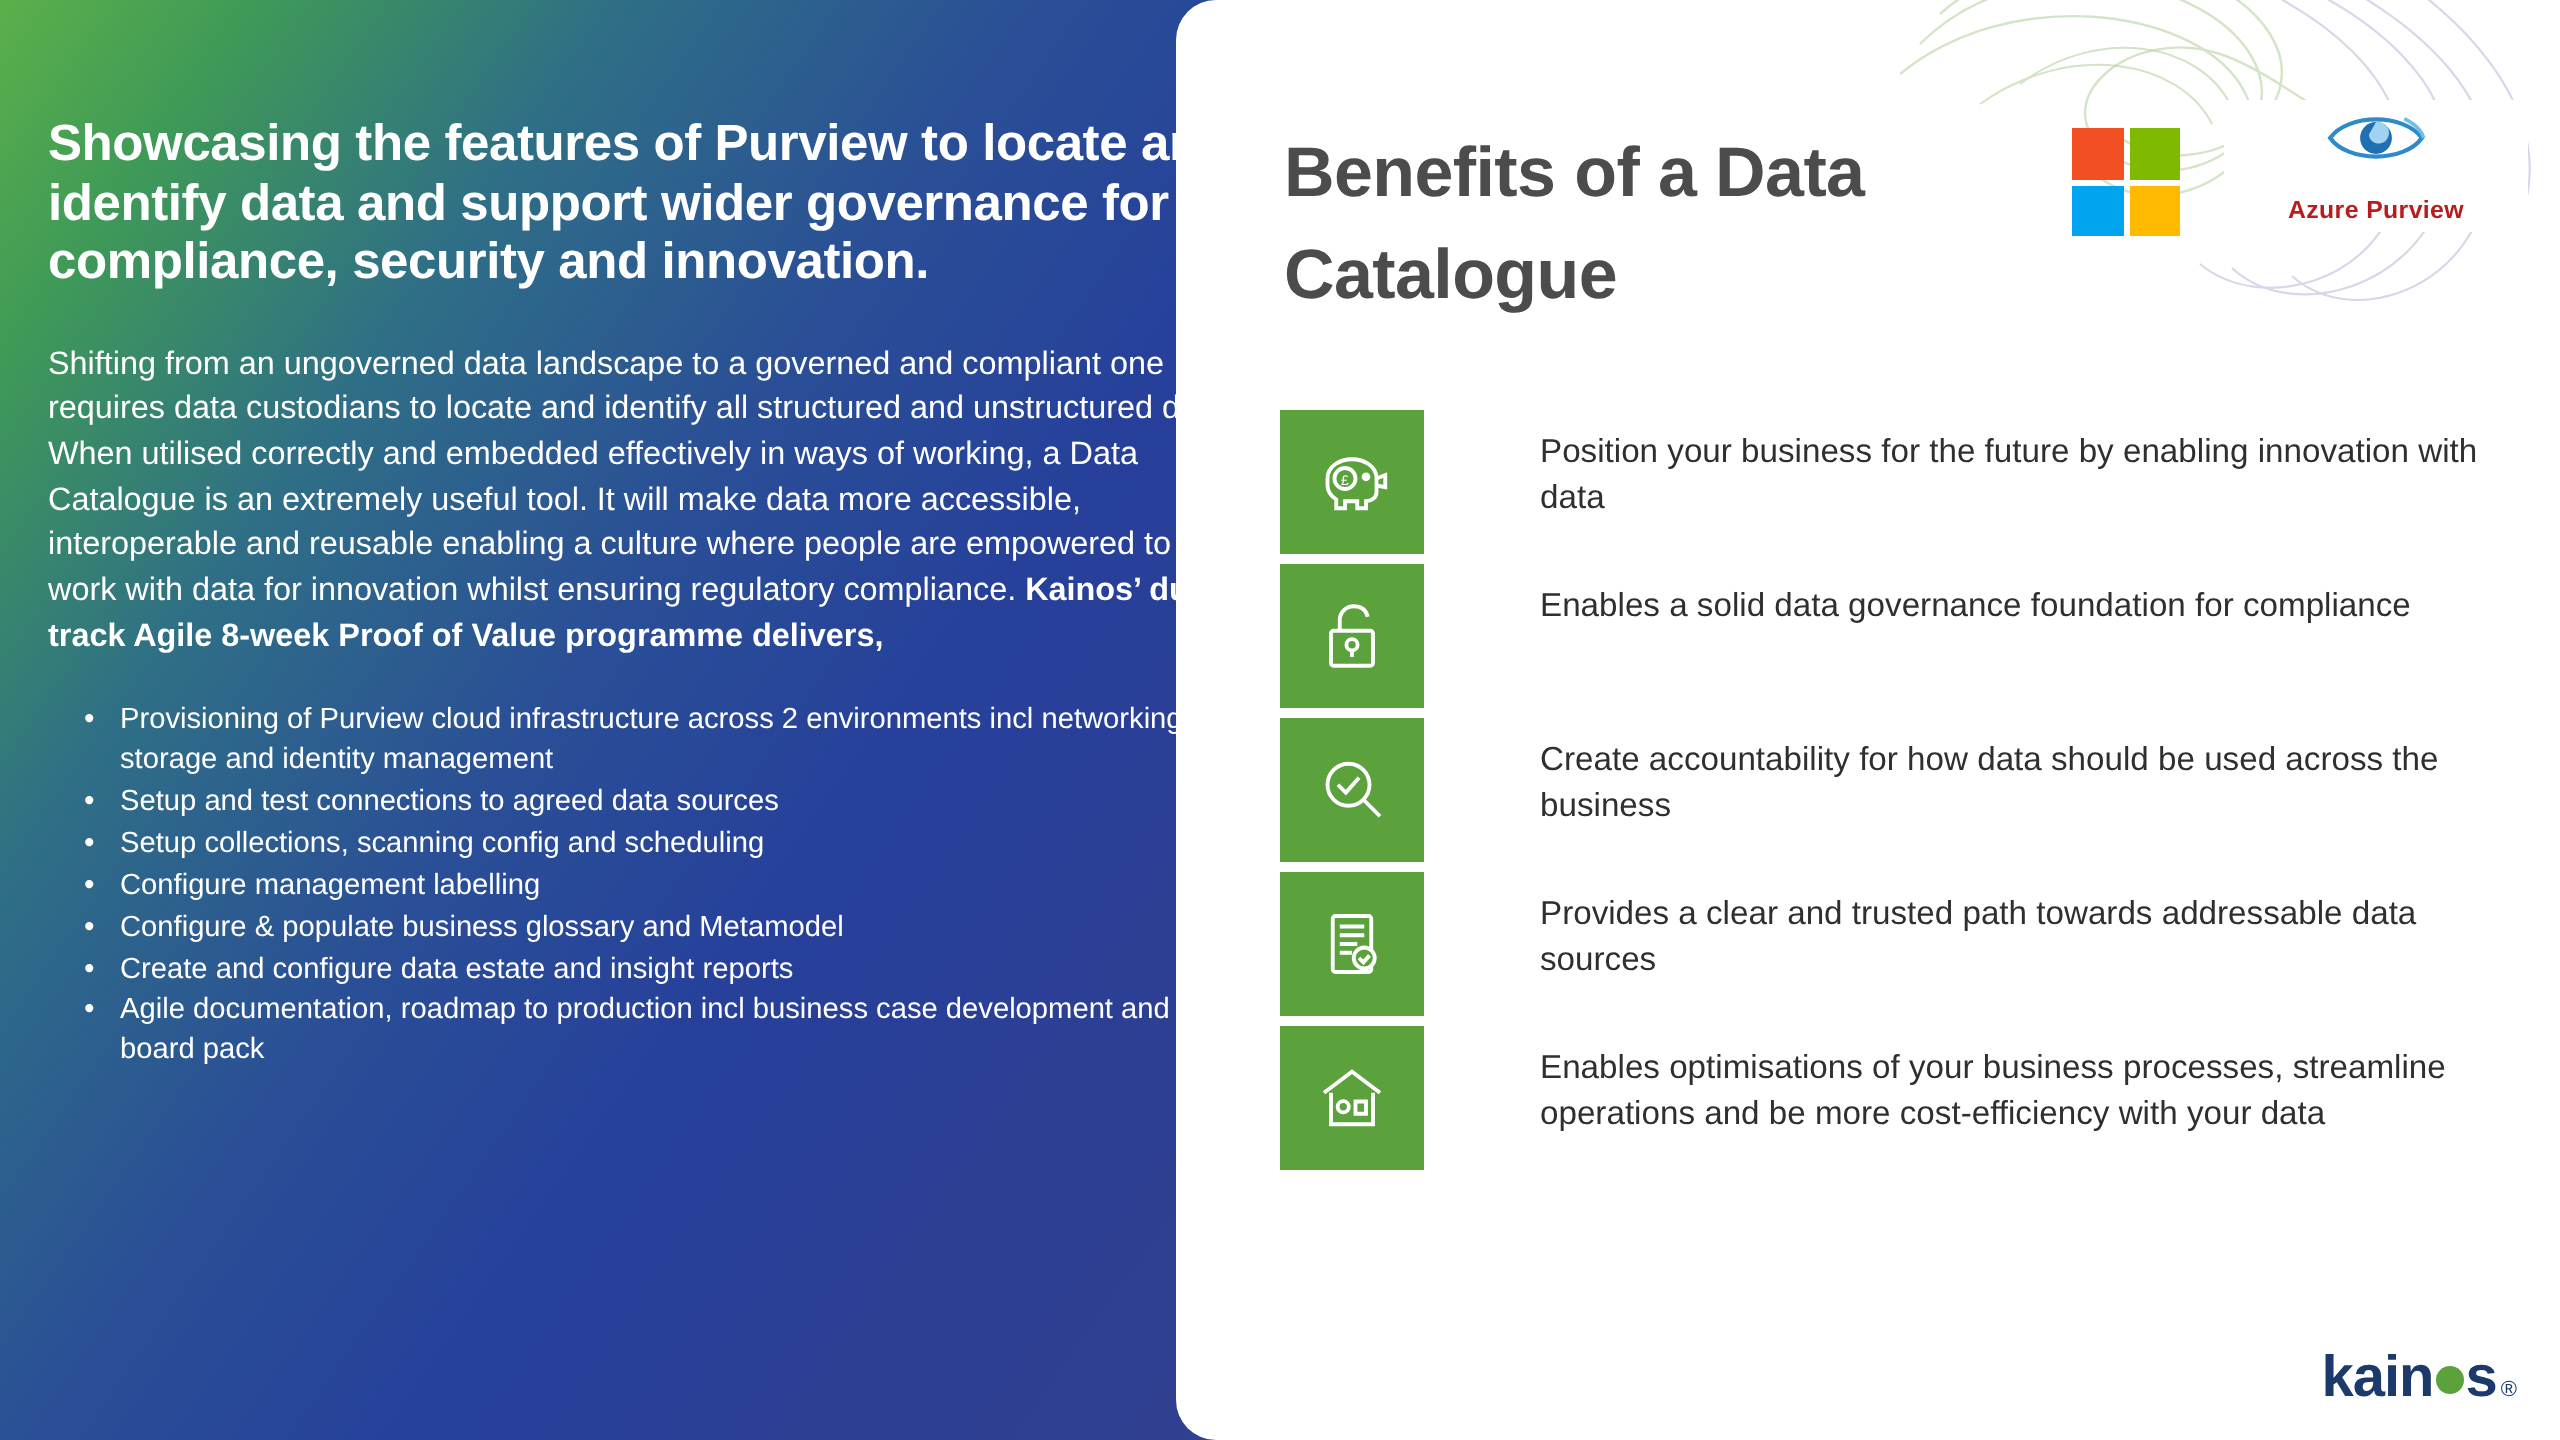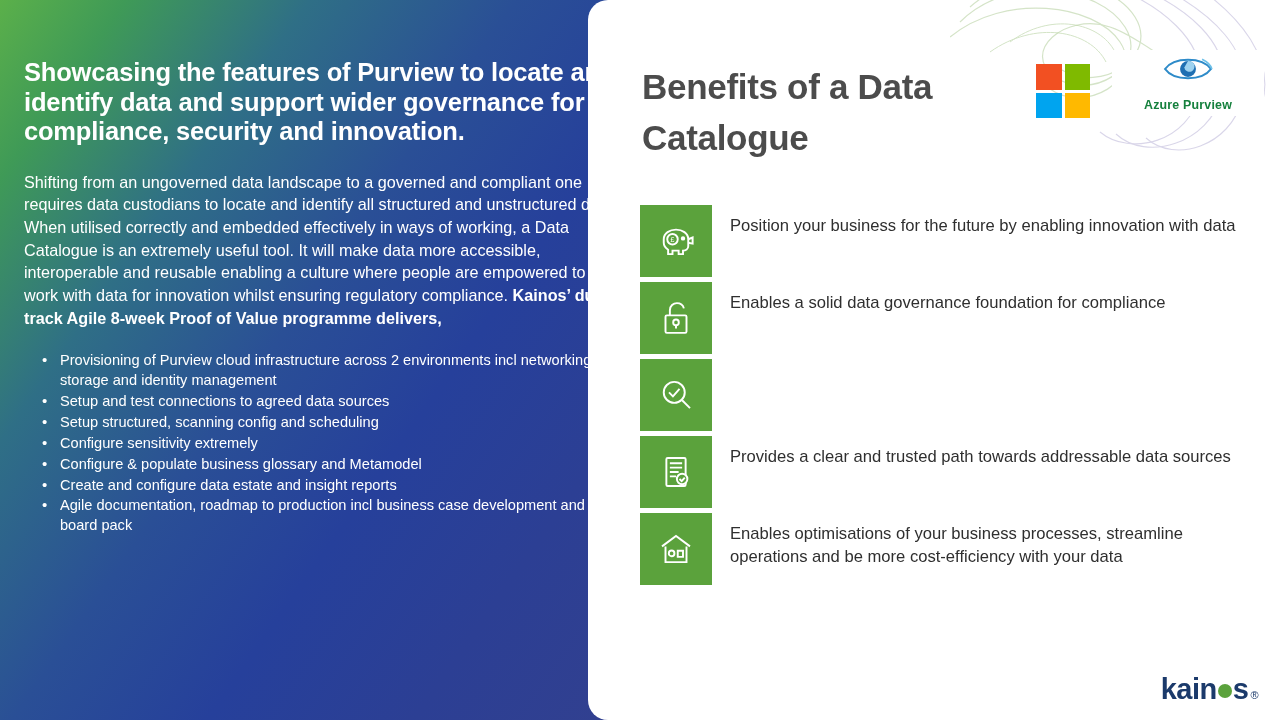--- a/index.html
+++ b/index.html
@@ -71,29 +71,30 @@
 
   
   .purview {
     position: absolute; left: 524px; top: 50px;
     width: 152px; height: 66px;
     background: #ffffff;
     display: flex; flex-direction: column; align-items: center; justify-content: center;
   }
   .purview-eye { width: 54px; height: 30px; }
   .purview-label {
-    margin-top: 14px; font-size: 12.4px; color: #15803d; font-weight: bold;
+    margin-top: 14px; font-size: 12.4px; color: #b91c1c; font-weight: bold;
     letter-spacing: 0.2px;
   }
 
   
   .benefits { position: absolute; left: 52px; top: 205px; width: 608px; }
   .benefit {
     display: flex; align-items: flex-start;
     margin-bottom: 5px;
+    gap: 40px;
   }
   .benefit-icon {
     flex: 0 0 auto;
     width: 72px; height: 72px;
     background: #5ba23c;
     display: flex; align-items: center; justify-content: center;
   }
   .benefit-icon svg { width: 42px; height: 42px; }
   .benefit-text {
     padding: 10px 0 0 18px;
@@ -120,22 +121,22 @@
   <div class="left-panel">
     <div class="left-title">Showcasing the features of Purview to locate and identify data and support wider governance for compliance, security and innovation.</div>
 
     <div class="left-body">
       <span>Shifting from an ungoverned data landscape to a governed and compliant one requires data custodians to locate and identify all structured and unstructured data. When utilised correctly and embedded effectively in ways of working, a Data Catalogue is an extremely useful tool. It will make data more accessible, interoperable and reusable enabling a culture where people are empowered to work with data for innovation whilst ensuring regulatory compliance. </span><span class="bold">Kainos’ dual-track Agile 8-week Proof of Value programme delivers,</span>
     </div>
 
     <ul class="bullets">
       <li>Provisioning of Purview cloud infrastructure across 2 environments incl networking, storage and identity management</li>
       <li>Setup and test connections to agreed data sources</li>
-      <li>Setup structured, scanning config and scheduling</li>
-      <li>Configure sensitivity extremely</li>
+      <li>Setup collections, scanning config and scheduling</li>
+      <li>Configure management labelling</li>
       <li>Configure &amp; populate business glossary and Metamodel</li>
       <li>Create and configure data estate and insight reports</li>
       <li>Agile documentation, roadmap to production incl business case development and board pack</li>
     </ul>
   </div>
 
   <div class="right-panel">
 
     <svg class="swirl" viewBox="0 0 330 200" aria-hidden="true">
       <g fill="none" stroke="#bcd4a8" stroke-width="1.2" opacity="0.75">
@@ -202,20 +203,21 @@
       </div>
 
       <div class="benefit">
         <div class="benefit-icon">
           <svg viewBox="0 0 48 48" fill="none" stroke="#ffffff" stroke-width="2.2">
             <circle cx="22" cy="21" r="12"></circle>
             <path d="M31 30 L40 39"></path>
             <path d="M16 21 L20.5 25.5 L28 17"></path>
           </svg>
         </div>
+        <div class="benefit-text">Create accountability for how data should be used across the business</div>
       </div>
 
       <div class="benefit">
         <div class="benefit-icon">
           <svg viewBox="0 0 48 48" fill="none" stroke="#ffffff" stroke-width="2.2">
             <rect x="13" y="8" width="22" height="32" rx="1.5"></rect>
             <path d="M17 14 H31 M17 19 H31 M17 24 H27 M17 29 H24"></path>
             <circle cx="31" cy="32" r="6" fill="#5ba23c"></circle>
             <path d="M28 32 L30.5 34.5 L34 30.5"></path>
           </svg>

